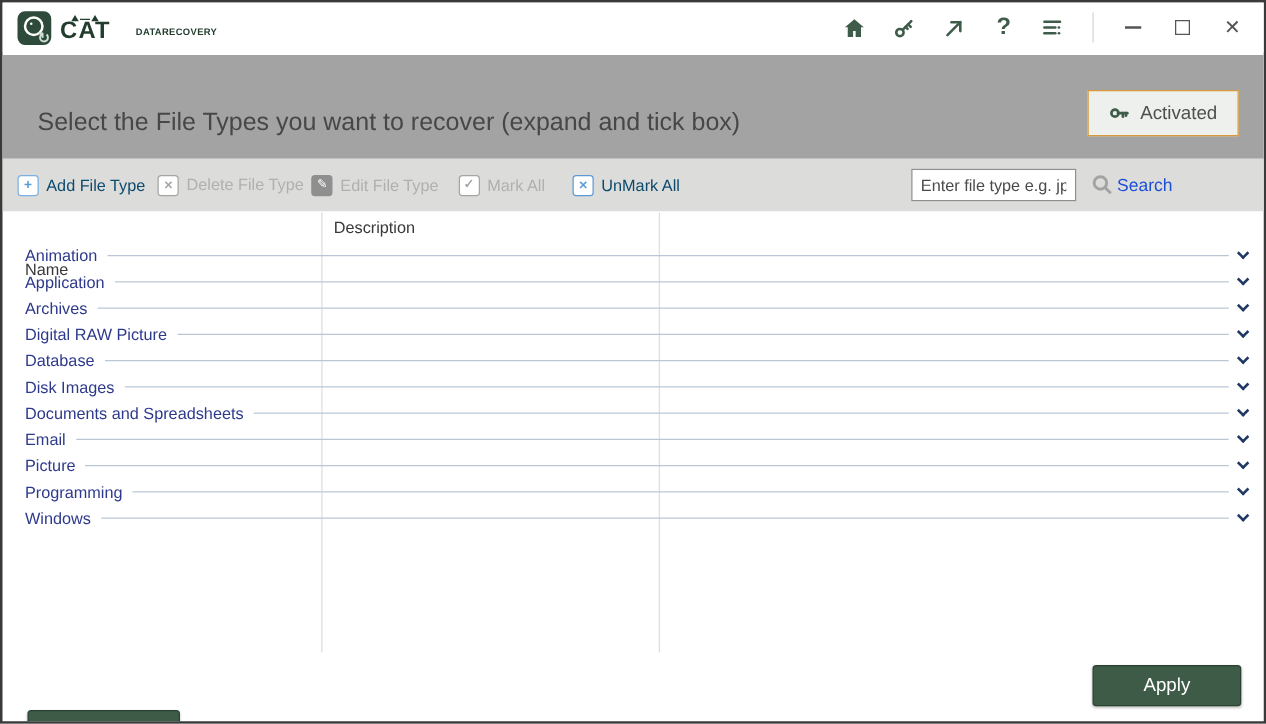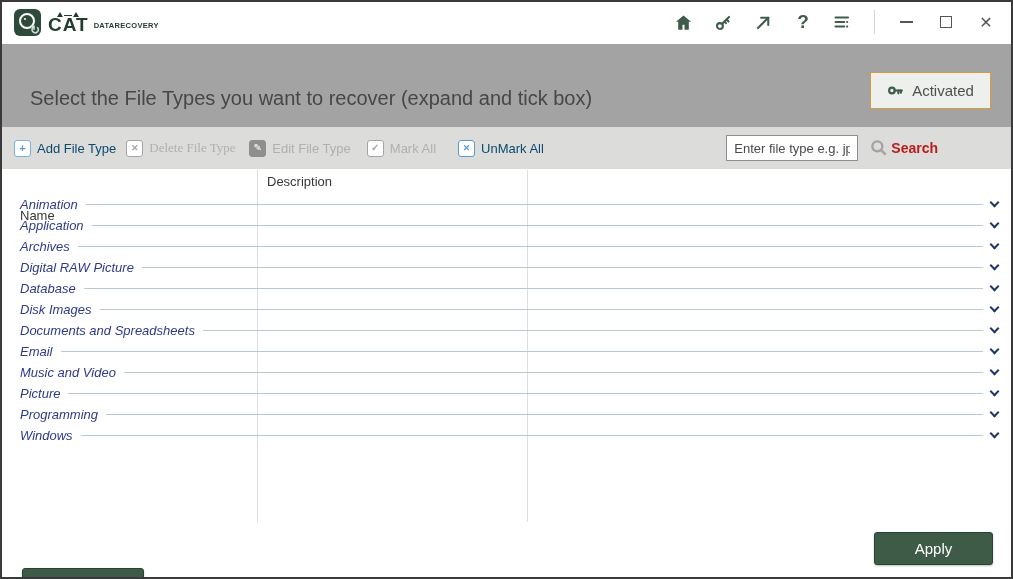--- a/index.html
+++ b/index.html
@@ -11,21 +11,21 @@
   }
 
   
   .titlebar { height:40px; display:flex; align-items:center; padding:0 14px 0 12px; background:#fff; }
   .logo { display:flex; align-items:center; gap:7px; }
   .logo-mark { width:27px; height:27px; background:#2e4a3a; border-radius:6px; position:relative; flex:0 0 auto; }
   .logo-mark::before { content:""; position:absolute; left:5px; top:4px; width:12px; height:12px;
      border:2px solid #fff; border-radius:50%; }
   .logo-mark::after { content:""; position:absolute; left:10px; top:9px; width:2px; height:2px; background:#fff; border-radius:50%; }
   .logo-refresh { position:absolute; right:1px; bottom:-1px; color:#cfe0d4; font-size:12px; font-weight:bold; }
-  .logo-text { display:flex; align-items:flex-end; gap:5px; }
+  .logo-text { display:flex; align-items:flex-end; gap:20px; }
   .logo-cat-wrap { display:flex; flex-direction:column; align-items:center; }
   .ears { display:flex; align-items:flex-end; gap:7px; height:6px; margin-bottom:-1px; }
   .ear { width:0; height:0; border-left:3px solid transparent; border-right:3px solid transparent; border-bottom:5px solid #223c2e; }
   .ear-line { width:8px; height:0; border-top:1.5px solid #223c2e; margin:0 -6px 1px -6px; }
   .logo-cat { font-size:19px; font-weight:bold; color:#223c2e; letter-spacing:1px; line-height:0.9; }
   .logo-sub { display:flex; flex-direction:row; font-size:7.5px; font-weight:bold; color:#223c2e; line-height:1.15; padding-bottom:2px; letter-spacing:.3px; }
   .tb-icons { margin-left:auto; display:flex; align-items:center; gap:18px; }
   .tb-ic { width:22px; height:22px; display:flex; align-items:center; justify-content:center; cursor:pointer; }
   .q-glyph { font-size:19px; font-weight:bold; color:#3e5c49; font-family:"Liberation Sans",sans-serif; }
   .tb-sep { width:1px; height:24px; background:#d6d6d6; margin:0 2px; }
@@ -48,35 +48,35 @@
   .titem .lbl { color:#0c4a6e; }
   .titem.disabled { cursor:default; }
   .titem.disabled .lbl { color:#b0b0af; }
   .icon-doc { width:17px; height:17px; border:1px solid; border-radius:3px; background:#fff;
     display:flex; align-items:center; justify-content:center; font-size:11px; line-height:1; flex:0 0 auto; }
   .ic-add { border-color:#7ab0e2; color:#5b9bd5; font-weight:bold; }
   .ic-del { border-color:#a5a5a5; color:#a5a5a5; font-weight:bold; font-size:9px; }
   .ic-edit { border-color:#8f8f8f; background:#8f8f8f; color:#fff; font-size:10px; }
   .ic-mark { border-color:#a5a5a5; color:#a5a5a5; font-weight:bold; font-size:10px; }
   .ic-unmark { border-color:#5b9bd5; color:#5b9bd5; font-weight:bold; font-size:9px; }
-  .two-line { width:70px; text-align:center; line-height:1.2;font-family:Liberation Serif, serif; }
+  .two-line { width:70px; text-align:center; line-height:1.2; }
   .search-input { width:132px; height:26px; border:1px solid #8f8f8f; background:#fff;
     font-family:"Liberation Sans",sans-serif; font-size:13px; color:#4a4a4a; padding:0 7px; }
   .search-input::placeholder { color:#4a4a4a; opacity:1; }
   .search-group { display:flex; align-items:center; gap:2px; margin-left:11px; margin-right:73px; cursor:default; }
-  .search-label { color:#b91c1c; font-size:14px;font-weight:bold; }
+  .search-label { color:#1d4ed8; font-size:14px; }
 
   
   .thead-cell { position:absolute; top:172px; font-size:13px; color:#383838; }
   .col-name { left:18px;margin-top:34px; }
   .col-desc { left:265px; }
   .vsep { position:absolute; top:168px; height:352px; width:1px; background:#dedede; }
   .vsep1 { left:255px; }
   .vsep2 { left:525px; }
-  .rows { position:absolute; top:192px; left:0; right:0;font-style:italic; }
+  .rows { position:absolute; top:192px; left:0; right:0; }
   .row { height:21px; display:flex; align-items:center; padding-left:18px; padding-right:13px; cursor:pointer; }
   .row-label { font-size:13px; color:#2d3a8c; white-space:nowrap; }
   .row-line { flex:1; height:1px; background:#b9c7d5; margin:0 8px; }
   .chev { width:7px; height:7px; border-right:2.5px solid #1f3864; border-bottom:2.5px solid #1f3864;
     transform:rotate(45deg); margin-top:-4px; flex:0 0 auto; }
 
   
   .btn { position:absolute; top:530px; height:33px; background:#3e5b47; border:1px solid #2a4232;
     border-radius:3px; color:#fff; font-size:15px; display:flex; align-items:center; justify-content:center;
     cursor:pointer; box-shadow:0 1px 2px rgba(0,0,0,.25); }
@@ -241,25 +241,20 @@
       <span class="row-label">Documents and Spreadsheets</span>
       <span class="row-line"></span>
       <span class="chev"></span>
     </div>
     <div class="row">
       <span class="row-label">Email</span>
       <span class="row-line"></span>
       <span class="chev"></span>
     </div>
     <div class="row">
-      <span class="row-label">Music and Video</span>
-      <span class="row-line"></span>
-      <span class="chev"></span>
-    </div>
-    <div class="row">
       <span class="row-label">Picture</span>
       <span class="row-line"></span>
       <span class="chev"></span>
     </div>
     <div class="row">
       <span class="row-label">Programming</span>
       <span class="row-line"></span>
       <span class="chev"></span>
     </div>
     <div class="row">

